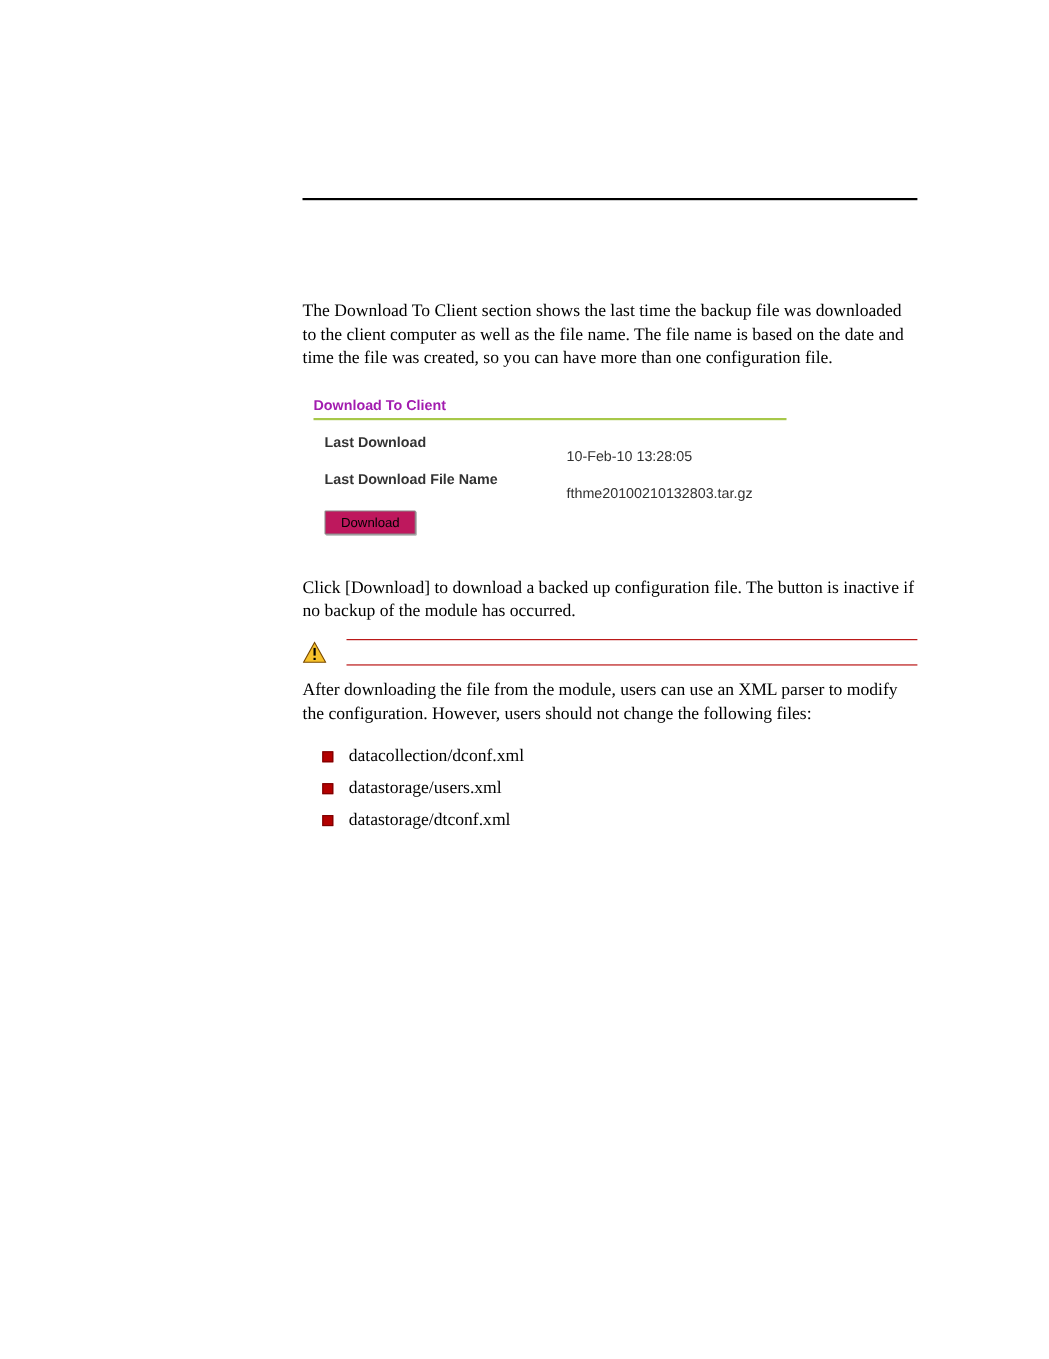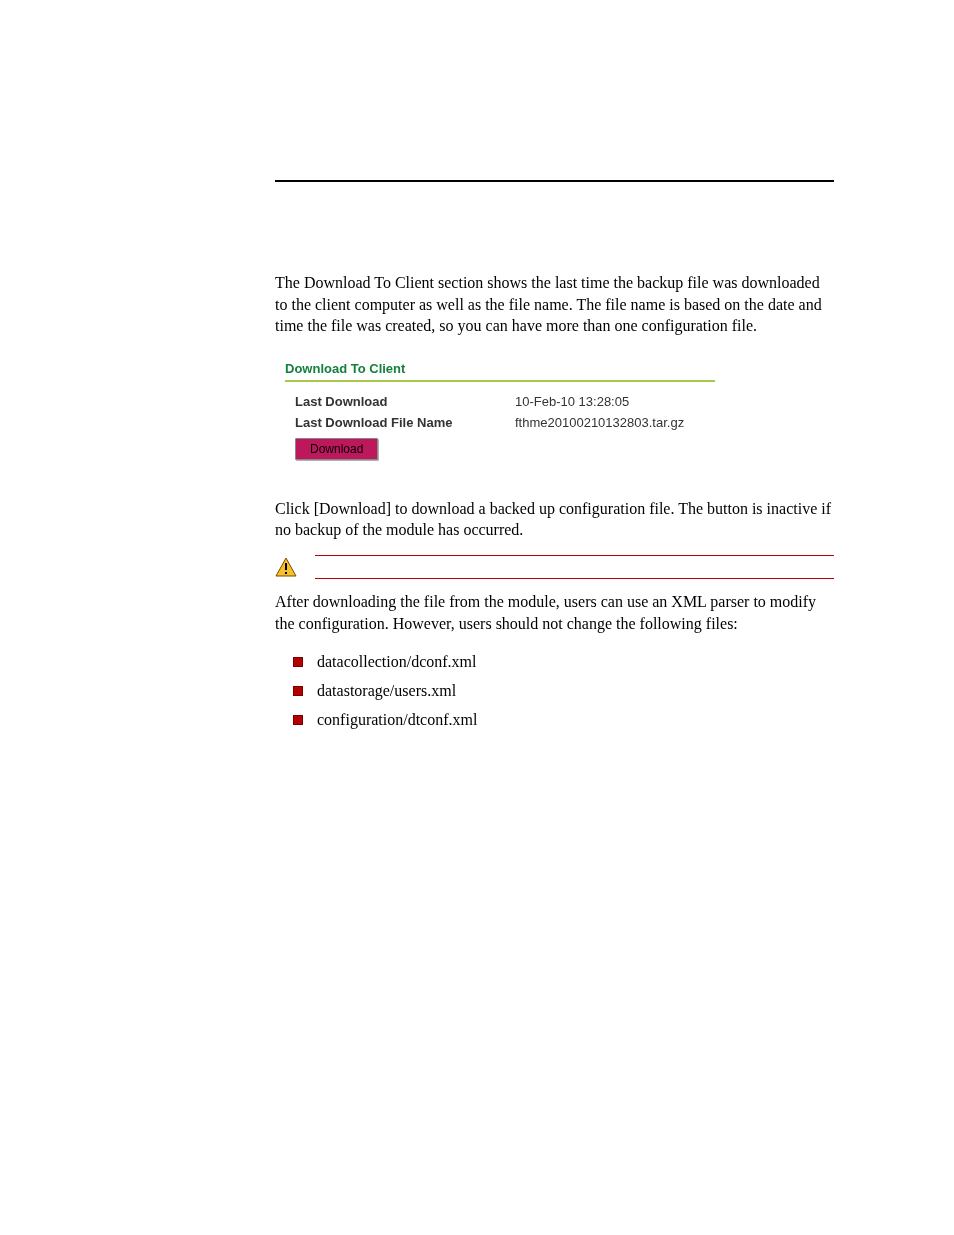--- a/index.html
+++ b/index.html
@@ -27,37 +27,38 @@
     margin: 18px 0 28px 0;
     padding: 6px 10px 10px 10px;
     width: 430px;
     font-family: Arial, Helvetica, sans-serif;
     font-size: 13px;
     color: #333;
   }
   .fig-heading {
     font-weight: bold;
     padding-bottom: 4px;
-    color: #15803d;
+    color: #a21caf;
   }
   .fig-rule {
     height: 2px;
     background: #a7c84a;
     margin-bottom: 10px;
   }
   .fig-row {
     display: flex;
     padding: 2px 0 4px 10px;
   }
   .fig-label {
     width: 220px;
     font-weight: bold;
   }
   .fig-value {
     flex: 1;
+    margin-top: 13px;
   }
   .fig-button-row {
     padding: 4px 0 0 10px;
   }
   button.win-btn {
     font-family: Arial, Helvetica, sans-serif;
     font-size: 12px;
     padding: 3px 14px;
     background: #be185d;
     border: 1px solid #888;
@@ -145,15 +146,15 @@
       <div class="bar"></div>
       <div class="bar"></div>
     </div>
   </div>
 
   <p class="body">After downloading the file from the module, users can use an XML parser to modify the configuration. However, users should not change the following files:</p>
 
   <ul class="sq">
     <li>datacollection/dconf.xml</li>
     <li>datastorage/users.xml</li>
-    <li>configuration/dtconf.xml</li>
+    <li>datastorage/dtconf.xml</li>
   </ul>
 </div>
 
 </body></html>

